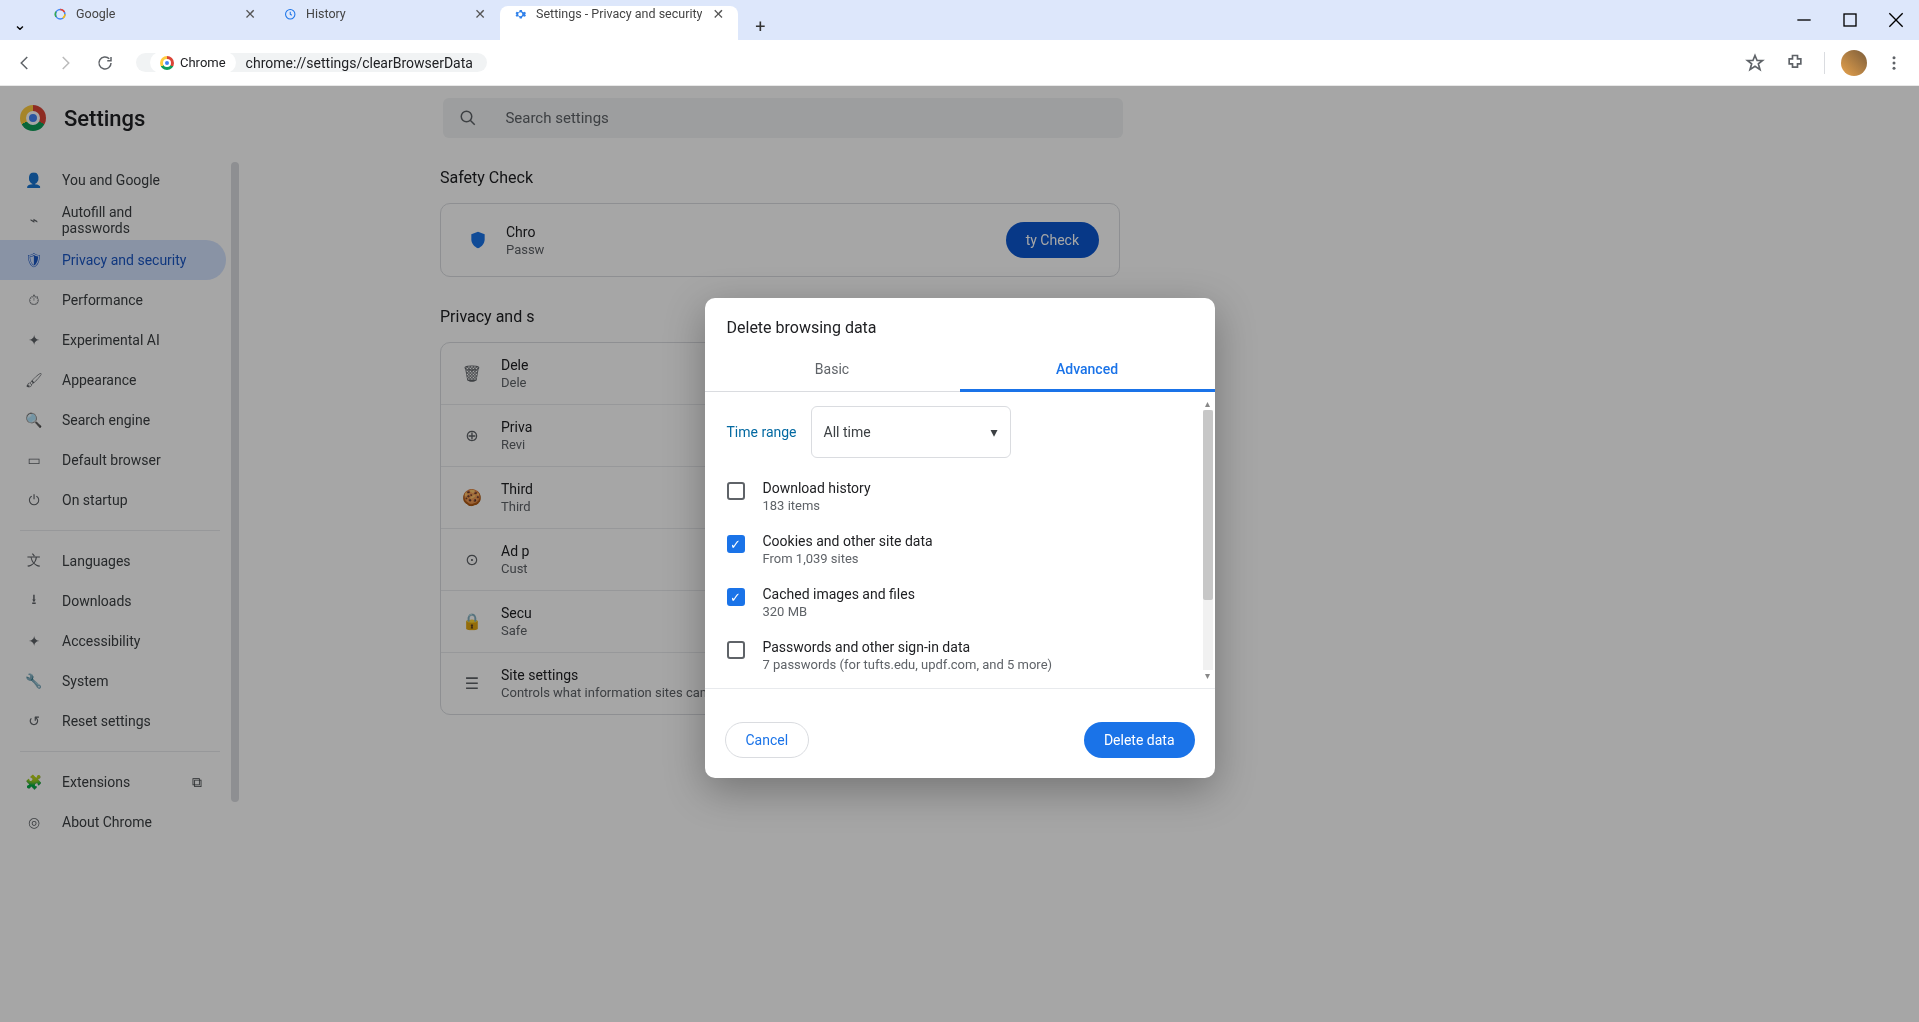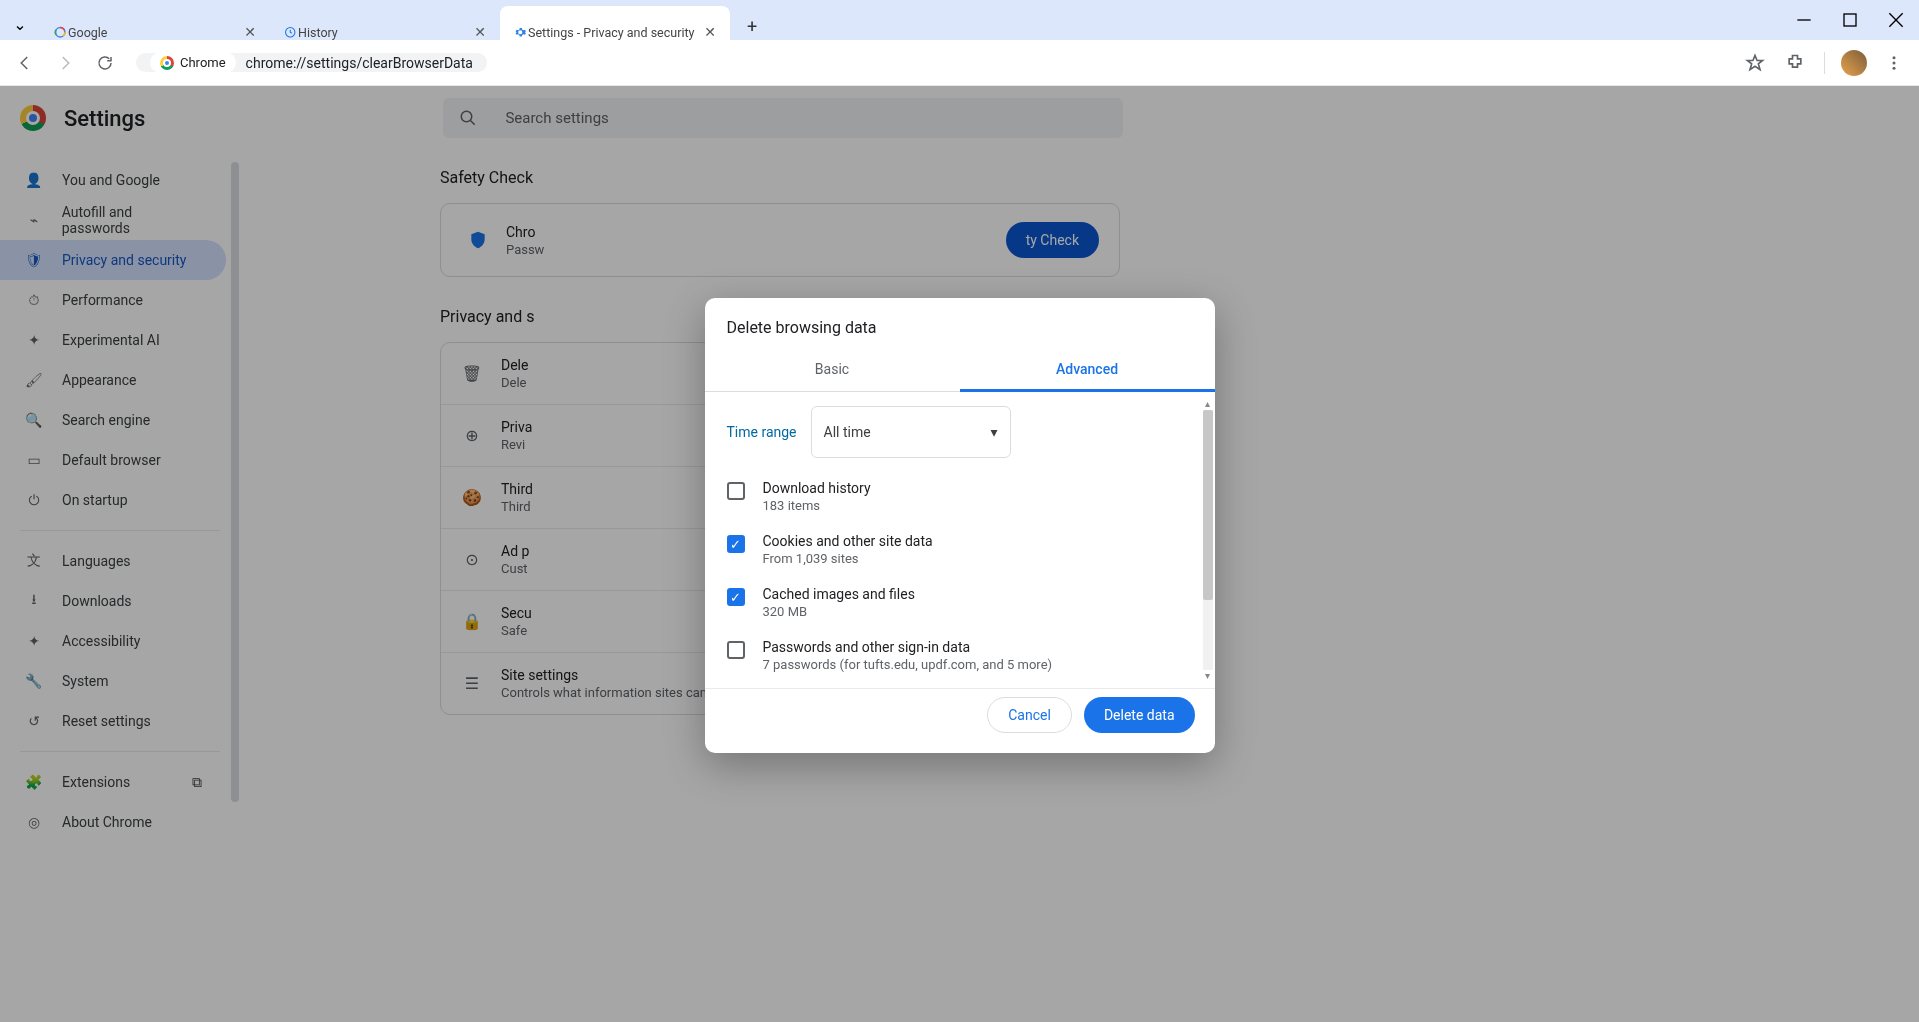--- a/index.html
+++ b/index.html
@@ -1,21 +1,21 @@
 <!DOCTYPE html>
 <html><head>
 <meta charset="utf-8">
 <style>
 * { margin: 0; padding: 0; box-sizing: border-box; font-family: 'Segoe UI', Roboto, Arial, sans-serif; }
 body { width: 1919px; height: 1022px; overflow: hidden; background: #fff; position: relative; }
 
 
 .titlebar { height: 40px; background: #dde7fb; display: flex; align-items: flex-end; }
 .tab-dropdown { width: 40px; height: 32px; display: flex; align-items: center; justify-content: center; cursor: pointer; }
-.tab { height: 34px; display: flex; align-items: flex-end; padding: 0 12px; border-radius: 8px 8px 0 0; min-width: 230px; position: relative; font-size: 12.5px; color: #444; }
+.tab { height: 34px; display: flex; align-items: flex-start; padding: 0 12px; gap: 8px; border-radius: 8px 8px 0 0; min-width: 230px; position: relative; font-size: 12.5px; color: #444; }
 .tab.active { background: #fff; }
 .tab .favicon { width: 16px; height: 16px; display: flex; align-items: center; justify-content: center; }
 .tab .title { flex: 1; white-space: nowrap; overflow: hidden; }
 .tab .close { width: 16px; height: 16px; display: flex; align-items: center; justify-content: center; border-radius: 50%; cursor: pointer; font-size: 14px; color: #555; }
 .newtab { width: 28px; height: 28px; display: flex; align-items: center; justify-content: center; margin-left: 8px; cursor: pointer; font-size: 18px; color: #333; border-radius: 50%; }
 .window-controls { margin-left: auto; display: flex; height: 40px; }
 .window-controls div { width: 46px; display: flex; align-items: center; justify-content: center; cursor: pointer; }
 
 .toolbar { height: 46px; background: #fff; display: flex; align-items: center; padding: 0 8px; gap: 6px; border-bottom: 1px solid #e8e8e8; }
 .toolbar .nav-btn { width: 34px; height: 34px; display: flex; align-items: center; justify-content: center; border-radius: 50%; cursor: pointer; color: #5f6368; }
@@ -77,21 +77,21 @@
 .check-row { display: flex; gap: 18px; padding: 10px 0; }
 .chk { width: 18px; height: 18px; border: 2px solid #5f6368; border-radius: 3px; margin-top: 2px; cursor: pointer; display:flex; align-items:center; justify-content:center;}
 .chk.checked { background: #1a73e8; border-color: #1a73e8; color:#fff; font-size:13px;}
 .chk.checked::after{content:"✓";}
 .check-row .info .t1 { font-size: 14px; color: #202124; }
 .check-row .info .t2 { font-size: 13px; color: #5f6368; margin-top: 2px; }
 .dlg-scroll { position:absolute; right:2px; top:6px; width:10px; height: calc(100% - 12px);}
 .dlg-scroll .up,.dlg-scroll .down{height:12px;color:#888;font-size:10px;text-align:center;}
 .dlg-scroll .track{background:#f1f1f1; height: calc(100% - 24px); position:relative;}
 .dlg-scroll .thumb{position:absolute;left:0;top:0;width:100%;height:190px;background:#c7c7c7;border-radius:2px;}
-.dlg-actions { display: flex; justify-content: flex-end; gap: 12px; padding: 8px 20px 20px; border-top: 1px solid #e8eaed; }
+.dlg-actions { display: flex; justify-content: space-between; gap: 4px; padding: 33px 20px 20px; border-top: 1px solid #e8eaed; }
 .btn-outline { border: 1px solid #dadce0; background: #fff; color: #1a73e8; border-radius: 20px; padding: 9px 20px; font-size: 14px; cursor: pointer; }
 .btn-primary { background: #1a73e8; color: #fff; border: none; border-radius: 20px; padding: 9px 20px; font-size: 14px; cursor: pointer; }
 
 svg { width: 1em; height: 1em; }
 .i16{font-size:16px;} .i18{font-size:18px;} .i20{font-size:20px;}
 </style>
 </head>
 <body>
 
 <div class="titlebar">

